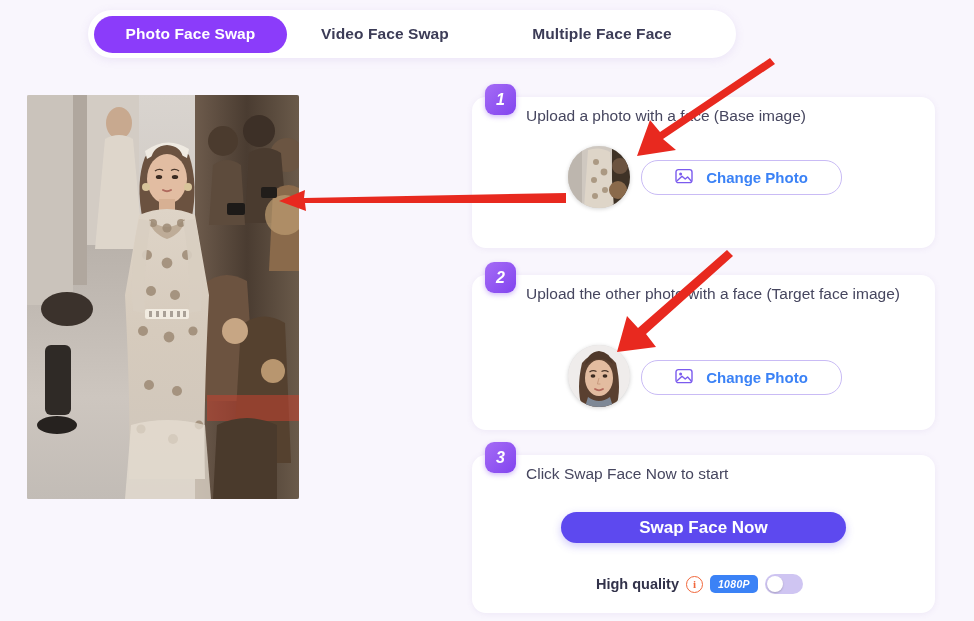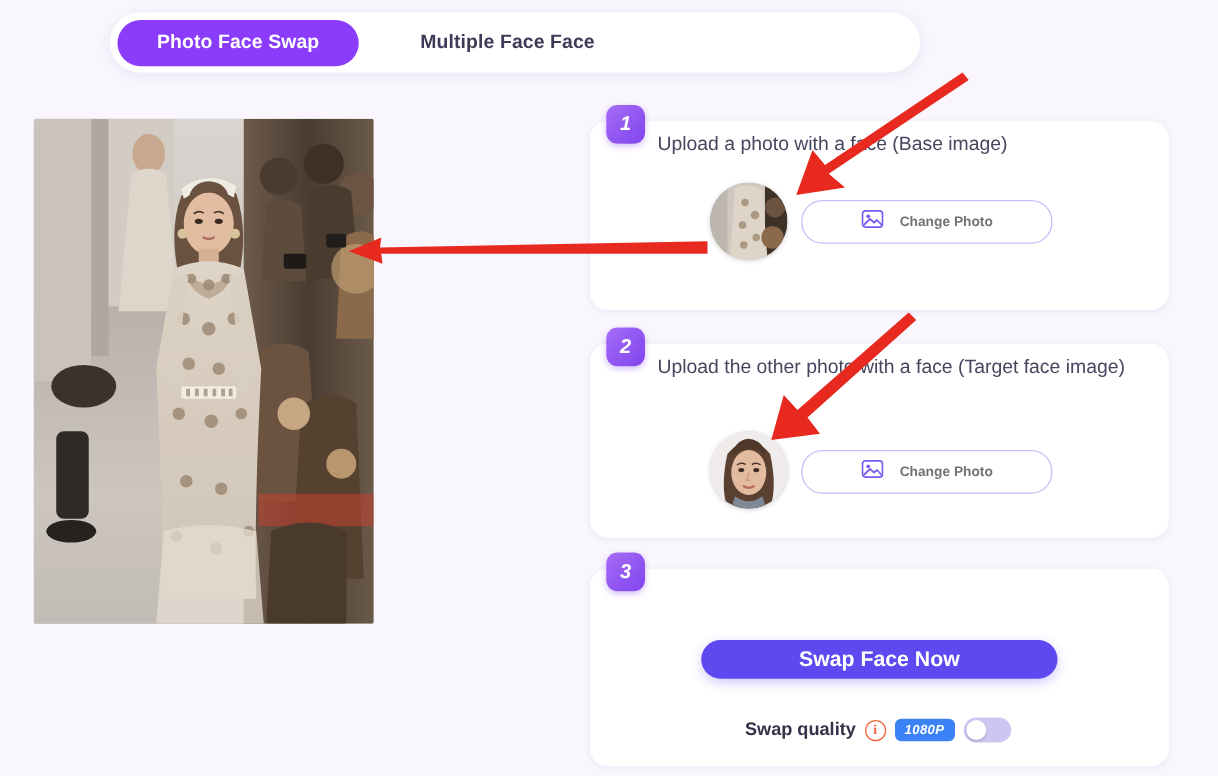--- a/index.html
+++ b/index.html
@@ -126,23 +126,23 @@
     background: #ffffff;
     display: flex;
     align-items: center;
     justify-content: center;
     gap: 13px;
     cursor: pointer;
   }
   #change1 { left: 641px; top: 160px; }
   #change2 { left: 641px; top: 360px; }
   .change-btn .label {
-    font-size: 11px;
-    font-weight: bold;
-    color: #737373;
+    font-size: 15px;
+    font-weight: bold;
+    color: #3b82f6;
   }
 
   .swap-btn {
     position: absolute;
     left: 561px;
     top: 512px;
     width: 285px;
     height: 31px;
     border-radius: 22px;
     background: #5d49ef;
@@ -223,20 +223,23 @@
     height: 621px;
     pointer-events: none;
   }
 </style>
 </head>
 <body>
 
 <div class="tabbar">
   <div class="tab active">
     <span>Photo Face Swap</span>
+  </div>
+  <div class="tab t2">
+    <span>Video Face Swap</span>
   </div>
   <div class="tab t3">
     <span>Multiple Face Face</span>
   </div>
 </div>
 
 <div class="preview">
   <svg width="272" height="404" viewBox="0 0 272 404" xmlns="http://www.w3.org/2000/svg" aria-hidden="true">
     <defs>
       <linearGradient id="floorG" x1="0" y1="0" x2="0" y2="1">
@@ -407,28 +410,29 @@
       <rect x="1" y="1.6" width="16" height="13" rx="2.4" stroke="#7b5bee" stroke-width="1.4"></rect>
       <circle cx="5.6" cy="6" r="1.5" fill="#7b5bee"></circle>
       <path d="M2.4 12.6 L7 8.2 L10.2 11 L12.6 9 L15.8 12.4" stroke="#7b5bee" stroke-width="1.4" stroke-linecap="round" stroke-linejoin="round" fill="none"></path>
     </svg>
   </span>
   <span class="label">Change Photo</span>
 </div>
 
 <div class="card" id="card3">
   <div class="step-badge">3</div>
+  <div class="card-title">Click Swap Face Now to start</div>
 </div>
 
 <div class="swap-btn">
   <span>Swap Face Now</span>
 </div>
 
 <div class="quality-row">
-  <span class="quality-label">Swap quality</span>
+  <span class="quality-label">High quality</span>
   <span class="info-icon">i</span>
   <span class="res-badge">1080P</span>
   <span class="toggle">
     <span class="knob"></span>
   </span>
 </div>
 
 <svg class="arrows" xmlns="http://www.w3.org/2000/svg">
 
   <g>

